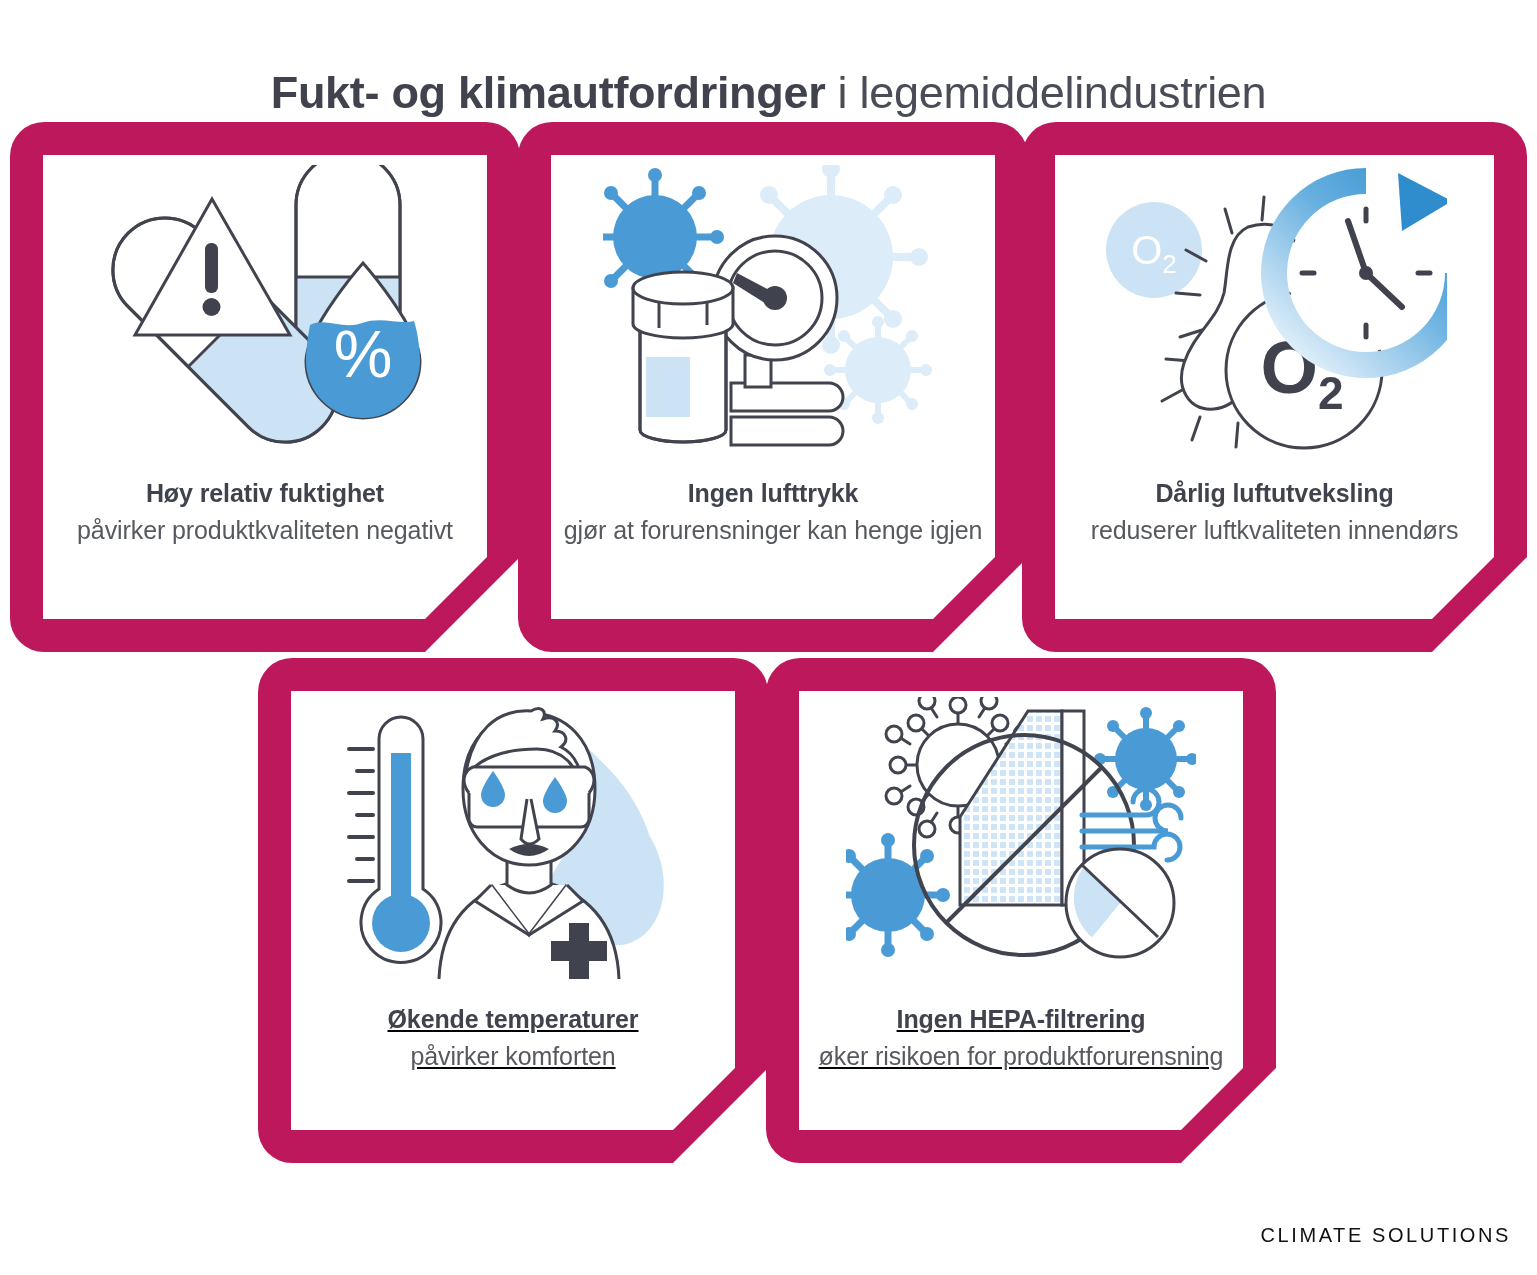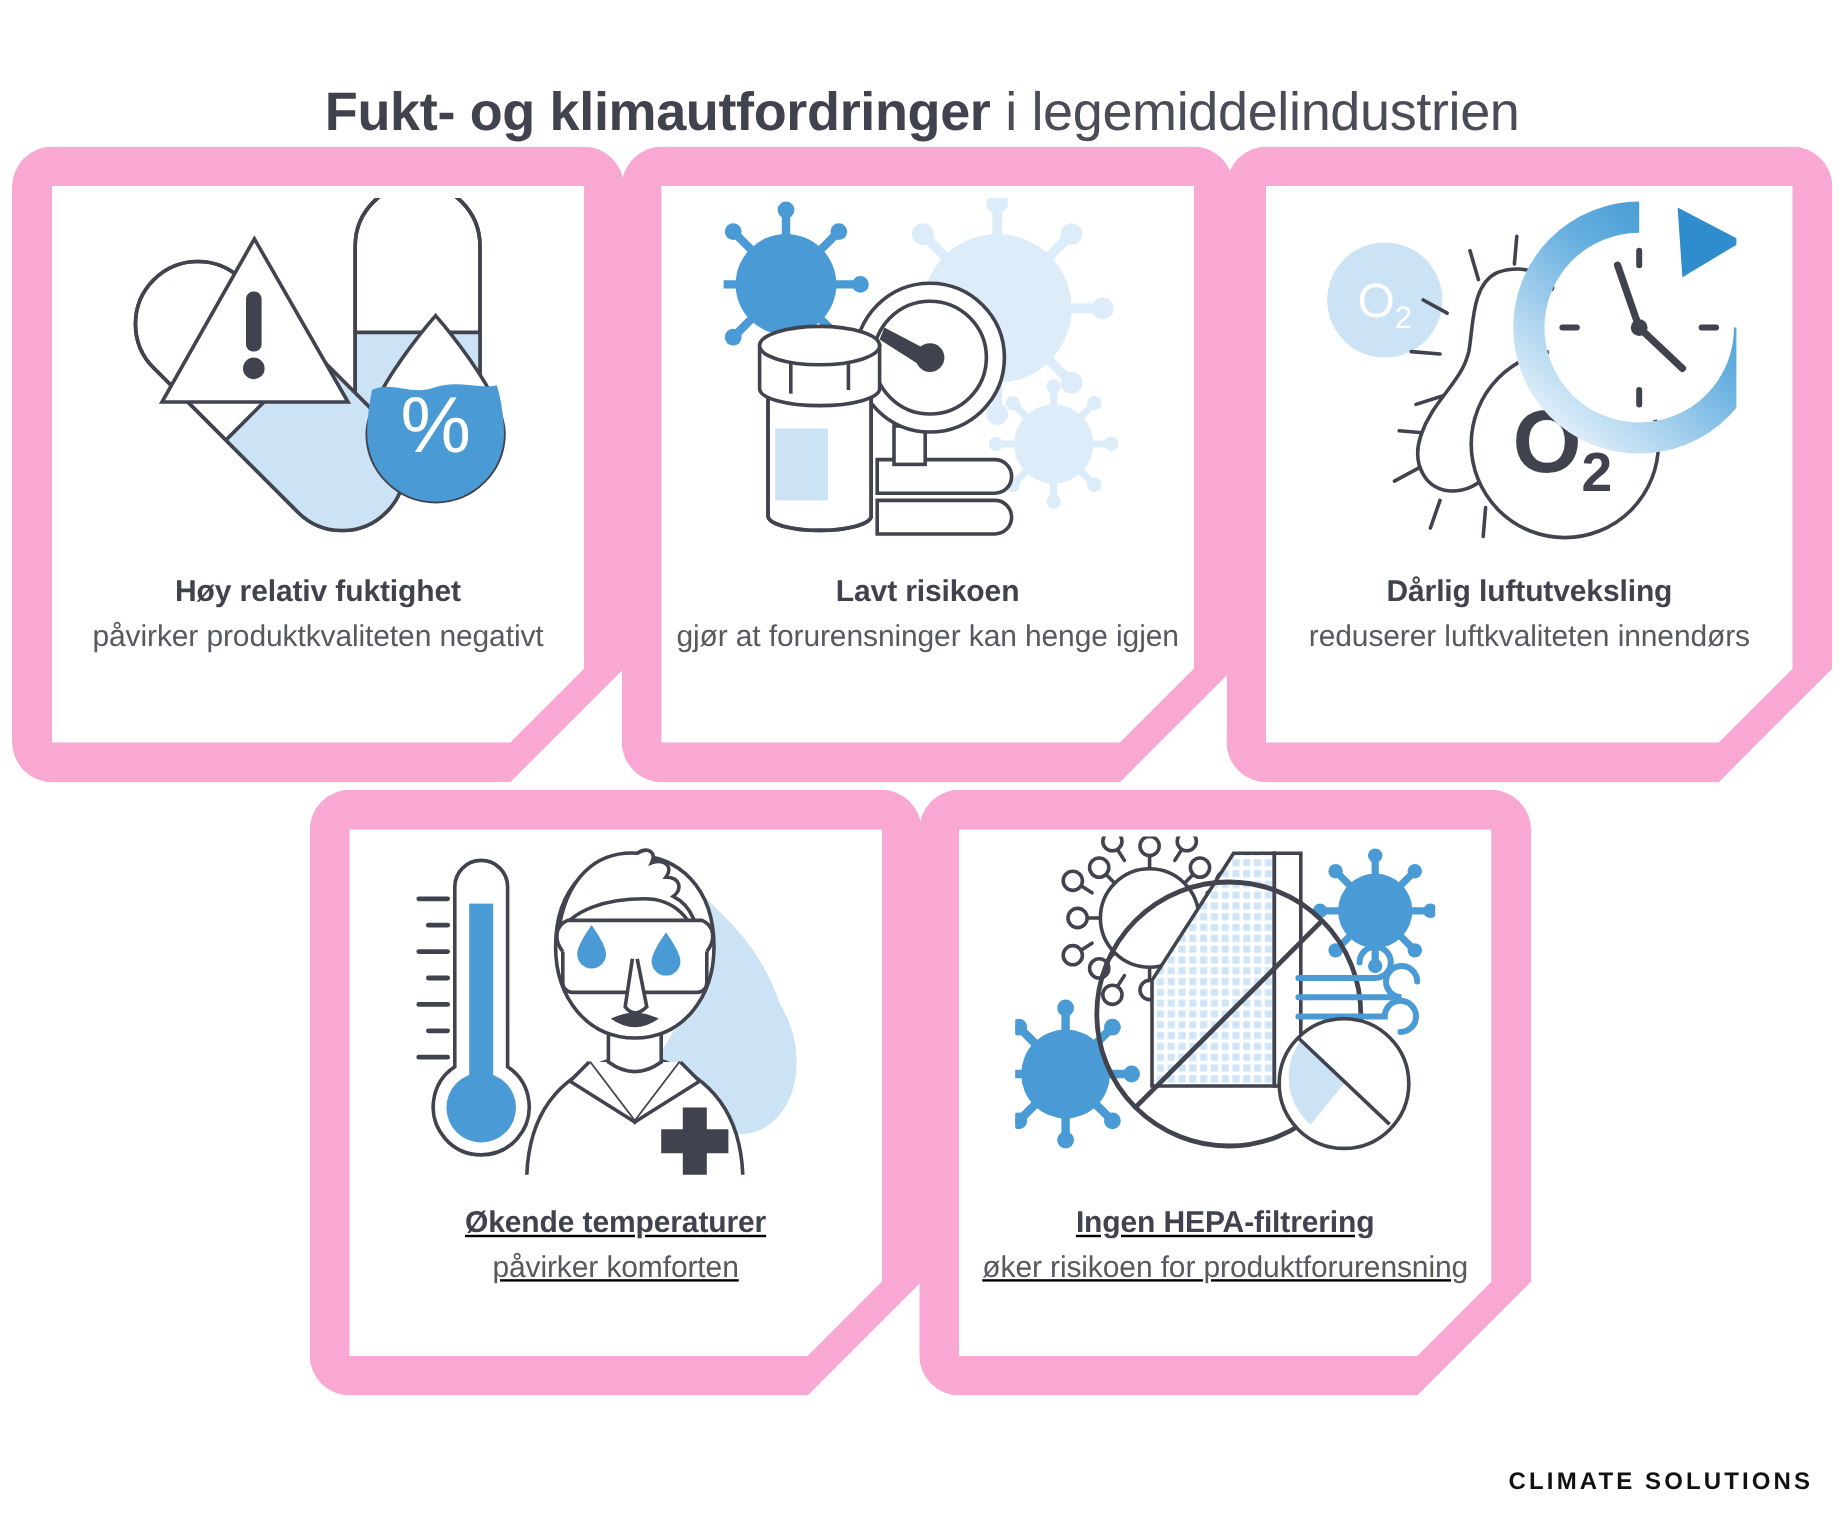--- a/index.html
+++ b/index.html
@@ -20,21 +20,21 @@
     color:#40434e;
     letter-spacing:-0.3px;
     white-space:nowrap;
   }
   #page-title .t-bold{font-weight:bold;}
   #page-title .t-light{font-weight:400;color:#4a4d57;margin-top:46px;}
 
   
   .card{
     position:absolute;
-    background:#f9a8d4;
+    background:#be185d;
     border-radius:34px;
     padding:33px;
     box-sizing:border-box;
     -webkit-clip-path:polygon(0 0,100% 0,100% calc(100% - 95px),calc(100% - 95px) 100%,0 100%);
     clip-path:polygon(0 0,100% 0,100% calc(100% - 95px),calc(100% - 95px) 100%,0 100%);
   }
   .card-inner{
     position:relative;
     width:100%;height:100%;
     background:#ffffff;
@@ -89,21 +89,21 @@
     font-family:"DejaVu Serif", serif;
     font-size:41px;font-weight:bold;color:#111111;
     letter-spacing:-1px;line-height:42px;
     position:relative;display:inline-block;
   }
   #logo-reg{
     font-size:13px;vertical-align:super;font-weight:bold;
   }
   #logo-tag{
     font-family:"Liberation Sans", sans-serif;
-    font-size:20px;font-weight:bold;color:#111111;
+    font-size:20px;font-weight:normal;color:#111111;
     letter-spacing:2.6px;line-height:24px;margin-top:1px;
   }
 </style>
 </head>
 <body>
 
 <h1 id="page-title">
   <span class="t-bold">Fukt- og klimautfordringer</span><span class="t-light"> i legemiddelindustrien</span>
 </h1>
 
@@ -230,21 +230,21 @@
         <path d="M37 155 h86 v110 a43 12 0 0 1 -86 0 z" fill="#ffffff" stroke="#41444e" stroke-width="3"></path>
         <rect x="43" y="192" width="44" height="60" fill="#cce3f5"></rect>
         <path d="M37 155 h86 v110 a43 12 0 0 1 -86 0 z" fill="none" stroke="#41444e" stroke-width="3"></path>
         <path d="M30 123 h100 v36 a50 14 0 0 1 -100 0 z" fill="#ffffff" stroke="#41444e" stroke-width="3"></path>
         <ellipse cx="80" cy="123" rx="50" ry="16" fill="#ffffff" stroke="#41444e" stroke-width="3"></ellipse>
         <line x1="56" y1="136" x2="56" y2="163" stroke="#41444e" stroke-width="3"></line>
         <line x1="104" y1="136" x2="104" y2="160" stroke="#41444e" stroke-width="3"></line>
       </svg>
     </div>
     <div class="card-text">
-      <p class="card-title">Lavt risikoen</p>
+      <p class="card-title">Ingen lufttrykk</p>
       <p class="card-sub">gjør at forurensninger kan henge igjen</p>
     </div>
   </div>
 </div>
 
 <div class="card" id="card-3">
   <div class="card-inner">
     <div class="card-icon">
       <svg width="345" height="300" viewBox="0 0 345 300">
         <defs>

